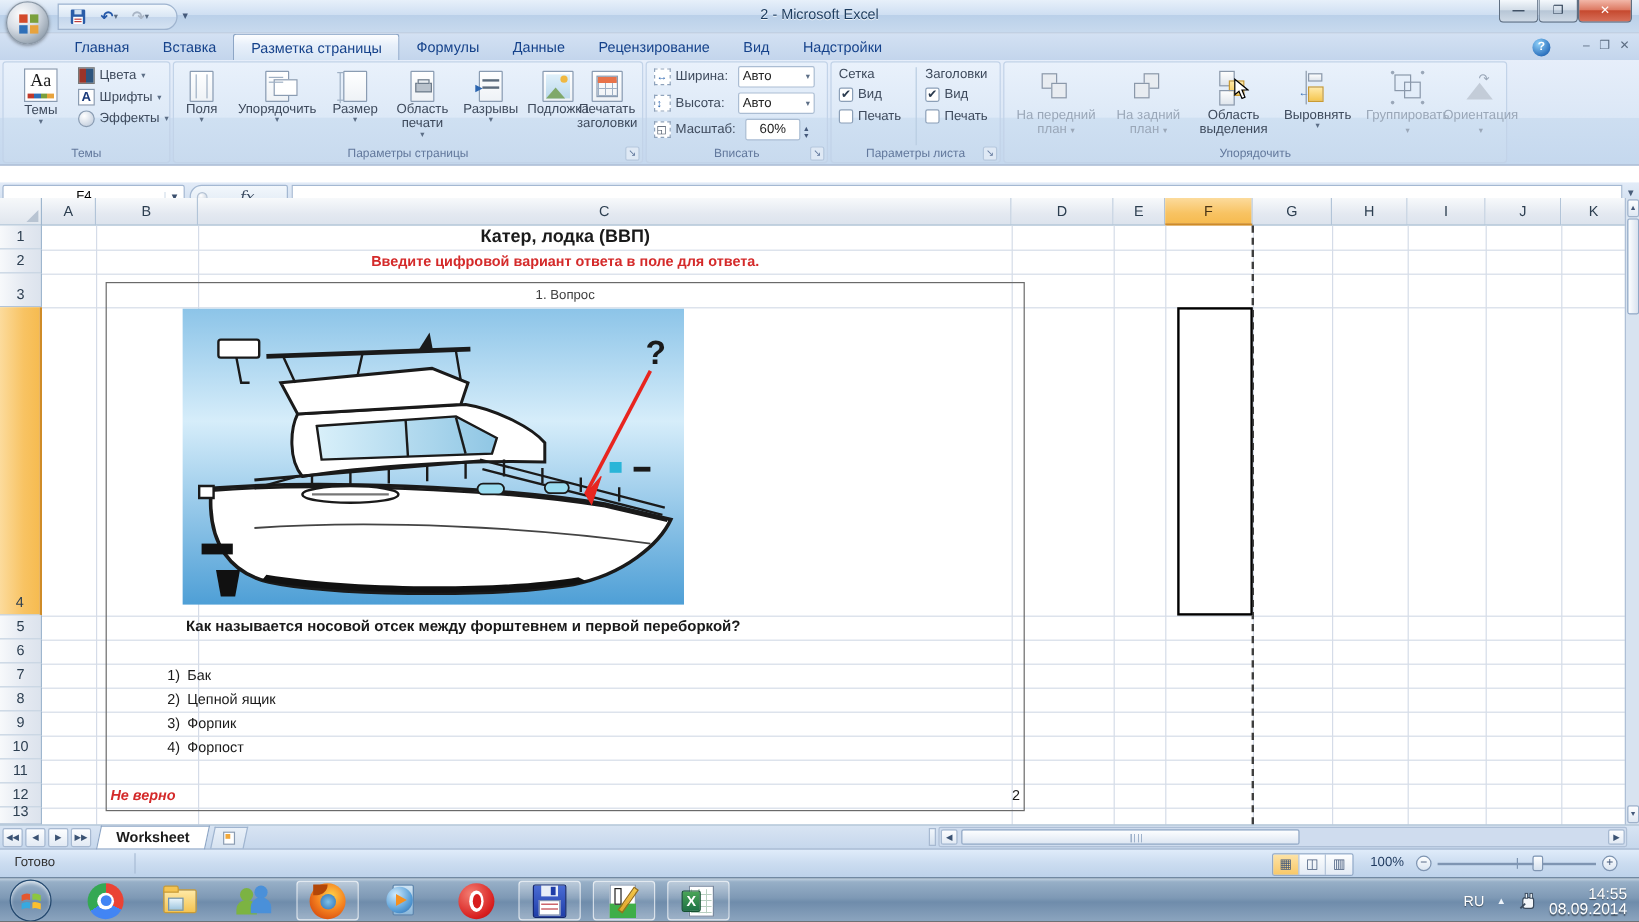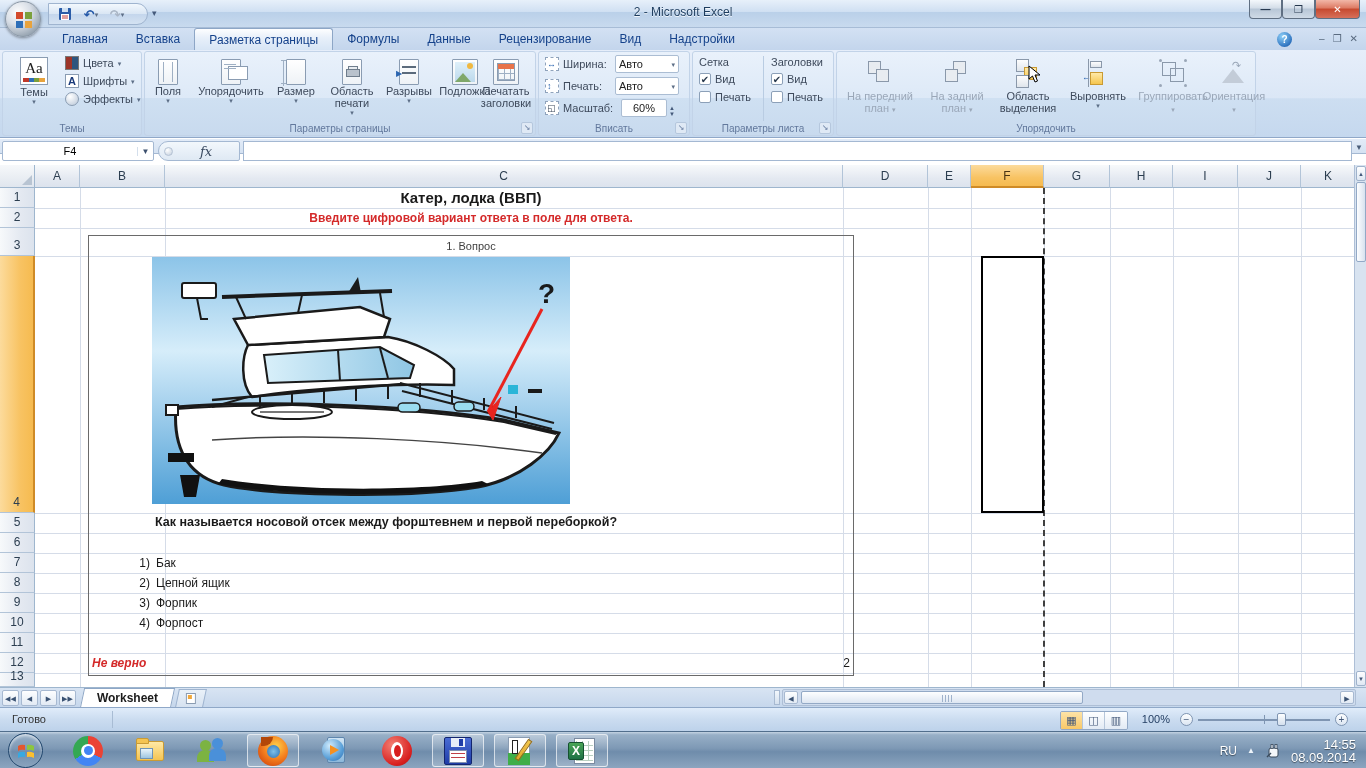--- a/index.html
+++ b/index.html
@@ -88,21 +88,21 @@
   .chk{width:12px;height:12px;background:#fff;border:1px solid #8ca0b8;border-radius:2px;
     font-size:10px;line-height:11px;text-align:center;color:#2a3granite;color:#2a3a4e;}
   .vsep{position:absolute;top:4px;bottom:14px;width:1px;background:#b9cce2;}
 
   
   .sq{position:absolute;width:13px;height:13px;border:1px solid #8a98aa;background:linear-gradient(#fdfdfd,#dfe5ec);}
   .sq.front{background:linear-gradient(#ffe9a8,#f5c64f);border-color:#c99a33;}
   .sq.gray{background:#e8ecf1;}
 
   
-  .fbar{position:absolute;left:0;top:139px;width:1366px;height:15px;
+  .fbar{position:absolute;left:0;top:152px;width:1366px;height:15px;
     background:linear-gradient(#e3ecf8,#d5e2f2);border-bottom:1px solid #a4b8d2;display:flex;align-items:center;}
   .namebox{position:absolute;left:2px;top:2px;width:152px;height:20px;background:#fff;
     border:1px solid #a4b8d2;border-radius:2px;display:flex;align-items:center;}
   .namebox .val{flex:1;text-align:center;font-size:11px;color:#000;}
   .namebox .nbcaret{width:16px;font-size:8px;color:#3c506e;text-align:center;border-left:1px solid #d4dfec;}
   .fxwrap{position:absolute;left:158px;top:2px;width:82px;height:20px;border:1px solid #a4b8d2;border-radius:10px 2px 2px 10px;
     background:linear-gradient(#f2f7fc,#dfe9f4);display:flex;align-items:center;}
   .fxdot{width:9px;height:9px;border-radius:50%;background:radial-gradient(circle at 35% 30%,#fff,#c2cedd);margin-left:5px;border:1px solid #b4c2d4;}
   .fxsym{flex:1;text-align:center;font-family:"DejaVu Serif",serif;font-style:italic;font-size:13px;color:#3a4a60;}
   .finput{position:absolute;left:243px;top:2px;right:14px;height:20px;background:#fff;border:1px solid #a4b8d2;}
@@ -353,21 +353,21 @@
         <span class="fitlbl">Ширина:</span>
       </div>
       <div class="combo" style="position:absolute;left:76px;top:3px;">
         <span>Авто</span>
           <span class="caret">▾</span>
       </div>
       <div class="fitrow">
         <span class="fitic">
             <span>↕</span>
           </span>
-        <span class="fitlbl">Печать:</span>
+        <span class="fitlbl">Высота:</span>
       </div>
       <div class="combo" style="position:absolute;left:76px;top:25px;">
         <span>Авто</span>
           <span class="caret">▾</span>
       </div>
       <div class="fitrow">
         <span class="fitic">
             <span style="color:#3e4a5c;">◱</span>
           </span>
         <span class="fitlbl">Масштаб:</span>

